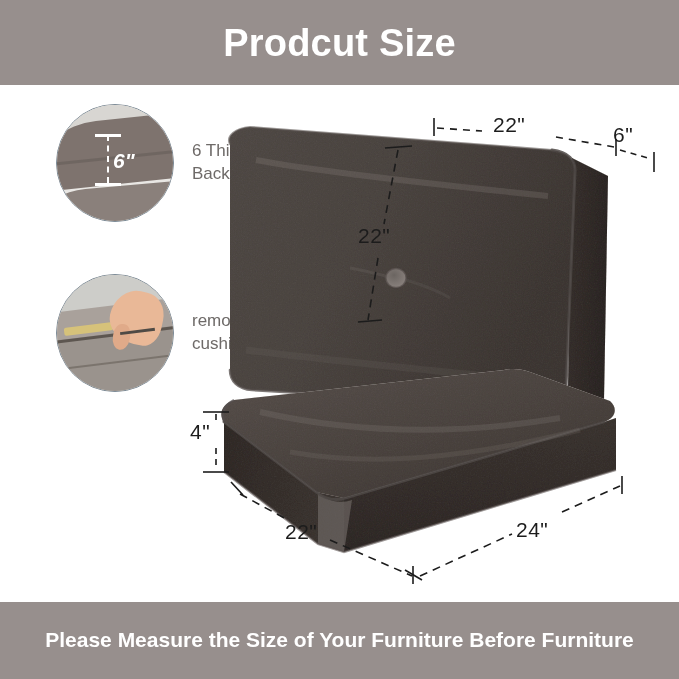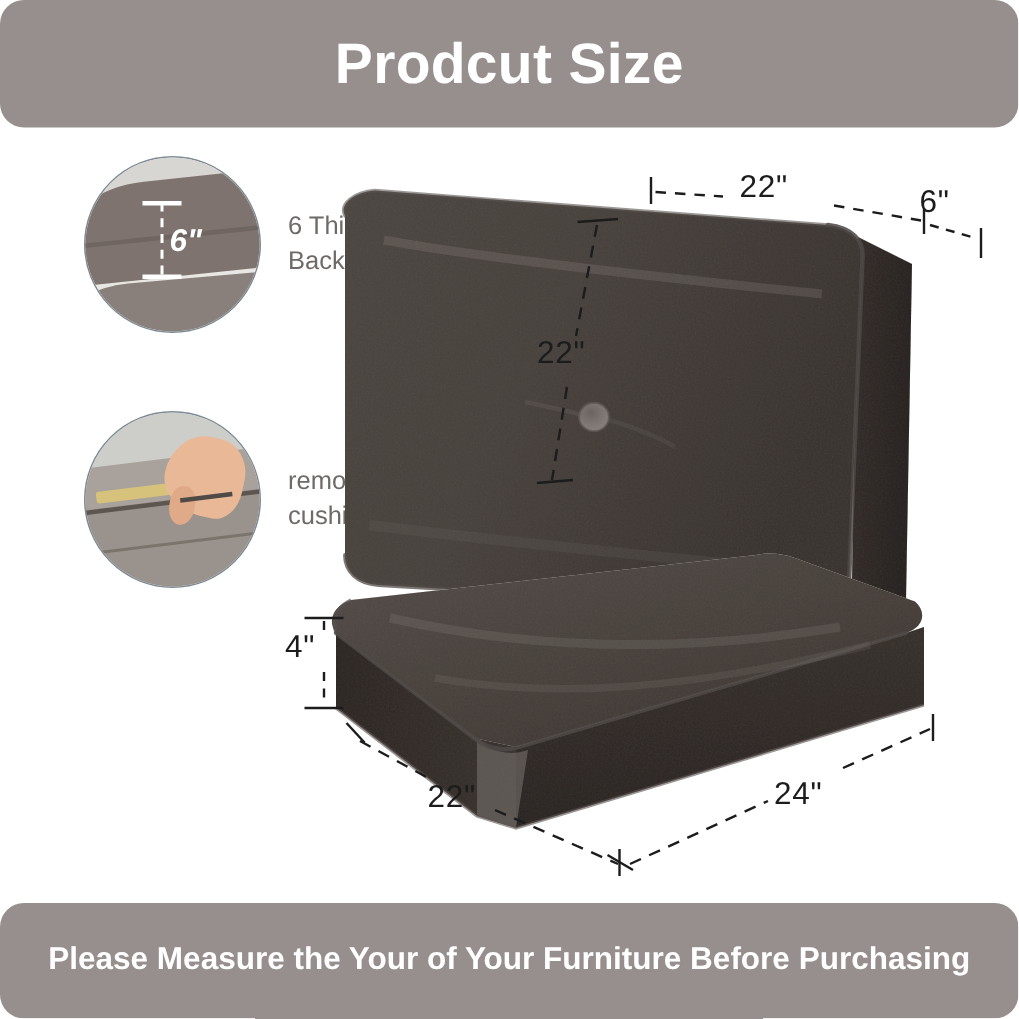--- a/index.html
+++ b/index.html
@@ -19,21 +19,20 @@
   
   .banner {
     position: absolute;
     left: 0;
     width: 679px;
     background: #978f8d;
     display: flex;
     align-items: center;
     justify-content: center;
     text-align: center;
-    border-radius: 16px;
   }
   #header-banner { top: 0; height: 85px; }
   #footer-banner { top: 602px; height: 77px; }
 
   #header-title {
     color: #ffffff;
     font-size: 38px;
     font-weight: bold;
     letter-spacing: 0.2px;
     line-height: 1;
@@ -366,16 +365,16 @@
 
   <div class="dim-label" id="dim-back-height">22"</div>
 
   <div class="dim-label" id="dim-seat-thick">4"</div>
 
   <div class="dim-label" id="dim-bottom-left">22"</div>
 
   <div class="dim-label" id="dim-bottom-right">24"</div>
 
   <div class="banner" id="footer-banner">
-    <div id="footer-text">Please Measure the Your of Your Furniture Before Purchasing</div>
+    <div id="footer-text">Please Measure the Size of Your Furniture Before Furniture</div>
   </div>
 
 </div>
 
 </body></html>

